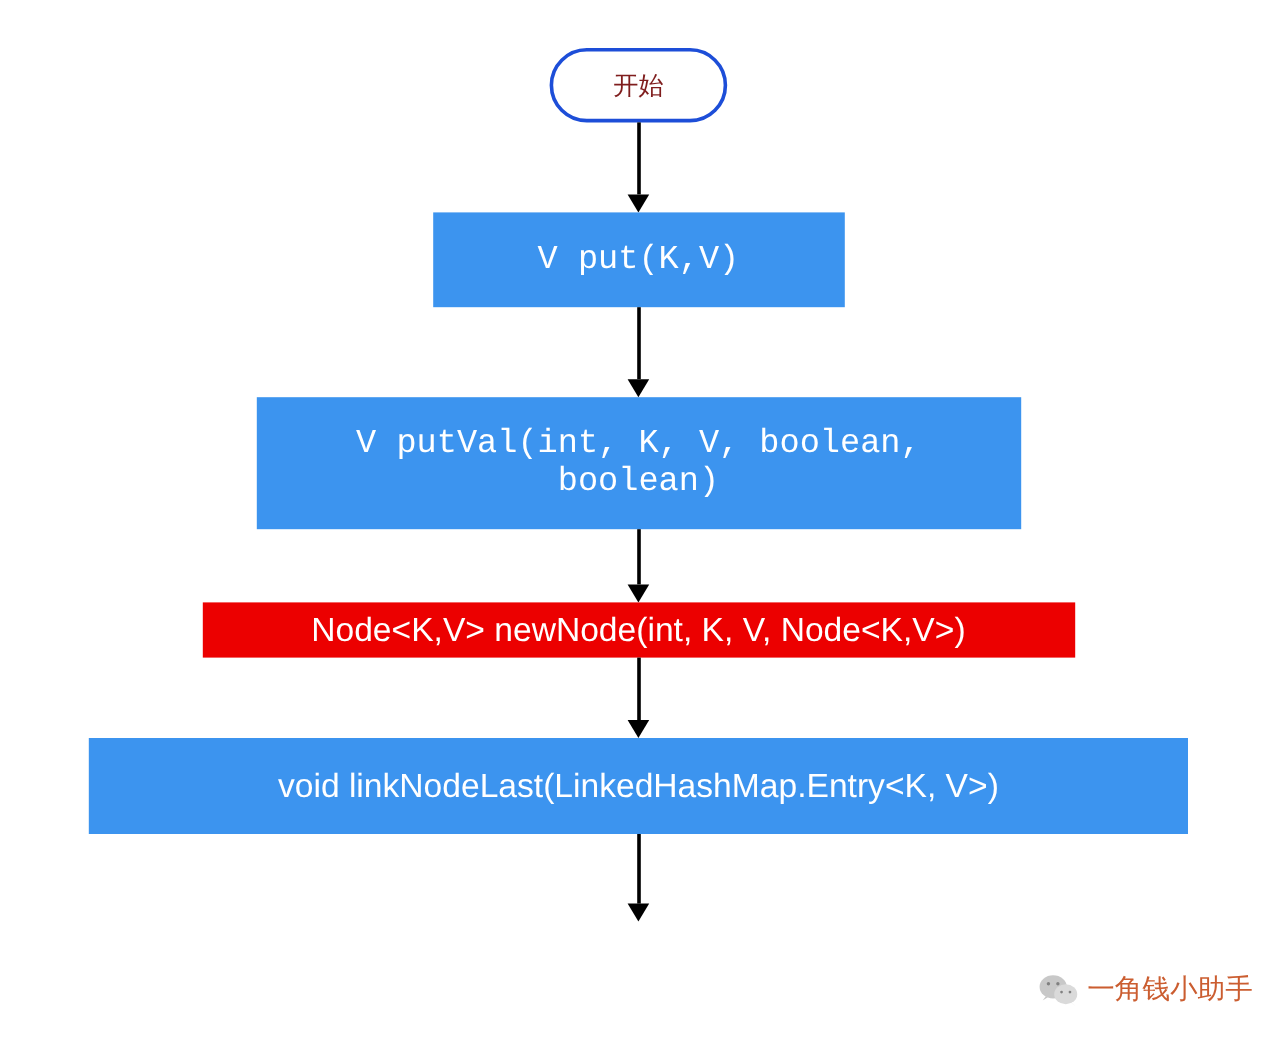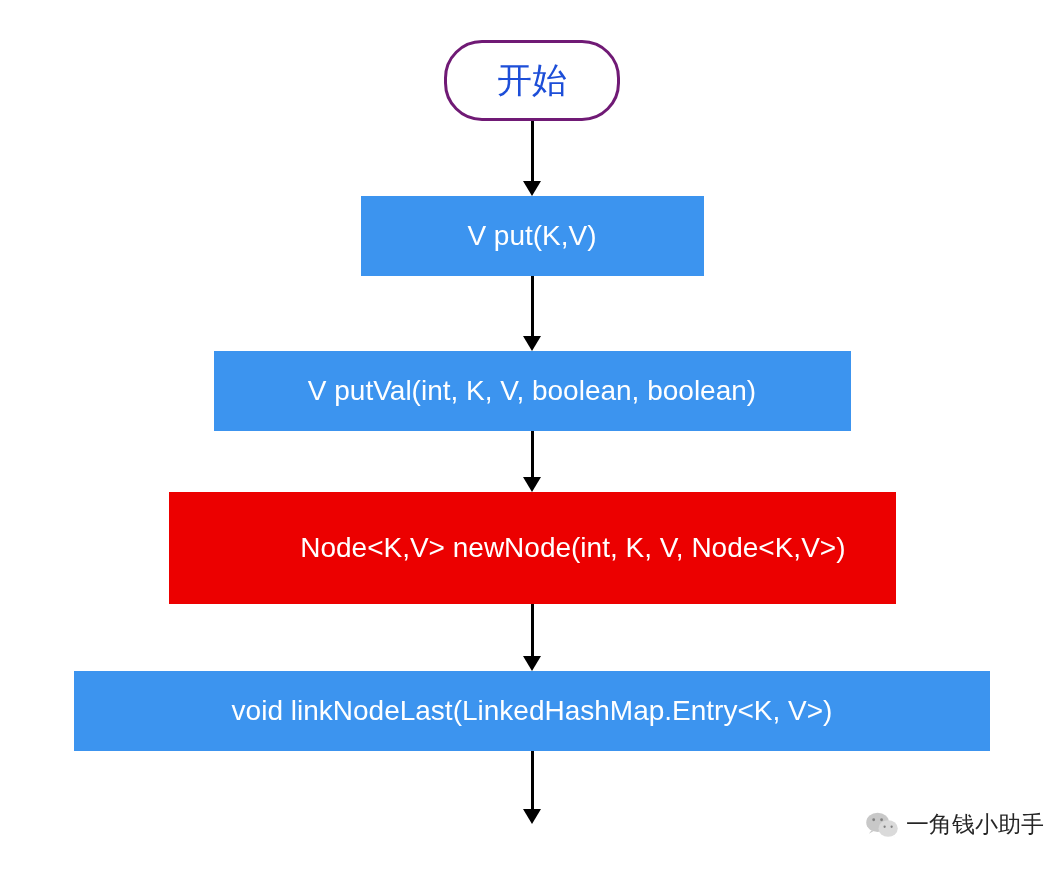--- a/index.html
+++ b/index.html
@@ -14,43 +14,43 @@
       font-family: "PingFang SC", "Microsoft YaHei", -apple-system, sans-serif;
       position: relative;
     }
     .flowchart {
       display: flex;
       flex-direction: column;
       align-items: center;
       padding-top: 40px;
     }
     .terminal {
-      border: 3px solid #701a75;
+      border: 3px solid #1d4ed8;
       border-radius: 38px;
       padding: 14px 50px;
-      color: #1d4ed8;
-      font-size: 35px;
+      color: #7f1d1d;
+      font-size: 21px;
       font-weight: 500;
       background: #ffffff;
     }
     .process-blue {
       background: #3c94ef;
       color: #ffffff;
       font-size: 28px;
       font-weight: 400;
       padding: 24px 50px;
       text-align: center;
     }
     .process-red {
       background: #ec0000;
       color: #ffffff;
       font-size: 28px;
       font-weight: 400;
-      padding: 40px 50px;
-      text-align: right;
+      padding: 7px 50px;
+      text-align: center;
     }
     .arrow-container {
       display: flex;
       flex-direction: column;
       align-items: center;
     }
     .arrow-line {
       width: 3px;
       background: #000000;
     }
@@ -61,21 +61,21 @@
       border-right: 9px solid transparent;
       border-top: 15px solid #000000;
     }
     .watermark {
       position: absolute;
       bottom: 38px;
       right: 20px;
       display: flex;
       align-items: center;
       gap: 8px;
-      color: #000000;
+      color: #c2410c;
       font-size: 23px;
       opacity: 0.85;
     }
     .wechat-icon {
       width: 32px;
       height: 28px;
       position: relative;
     }
     .wechat-icon svg {
       width: 100%;
@@ -89,30 +89,30 @@
 
   <div class="terminal">
     <span>开始</span>
   </div>
 
   <div class="arrow-container">
     <div class="arrow-line" style="height: 60px;"></div>
     <div class="arrow-head"></div>
   </div>
 
-  <div class="process-blue" style="width: 343px;">
+  <div class="process-blue" style="width: 343px; font-family: Liberation Mono, monospace;">
     <span>V put(K,V)</span>
   </div>
 
   <div class="arrow-container">
     <div class="arrow-line" style="height: 60px;"></div>
     <div class="arrow-head"></div>
   </div>
 
-  <div class="process-blue" style="width: 637px;">
+  <div class="process-blue" style="width: 637px; font-family: Liberation Mono, monospace;">
     <span>V putVal(int, K, V, boolean, boolean)</span>
   </div>
 
   <div class="arrow-container">
     <div class="arrow-line" style="height: 46px;"></div>
     <div class="arrow-head"></div>
   </div>
 
   <div class="process-red" style="width: 727px;">
     <span>Node&lt;K,V&gt; newNode(int, K, V, Node&lt;K,V&gt;)</span>

